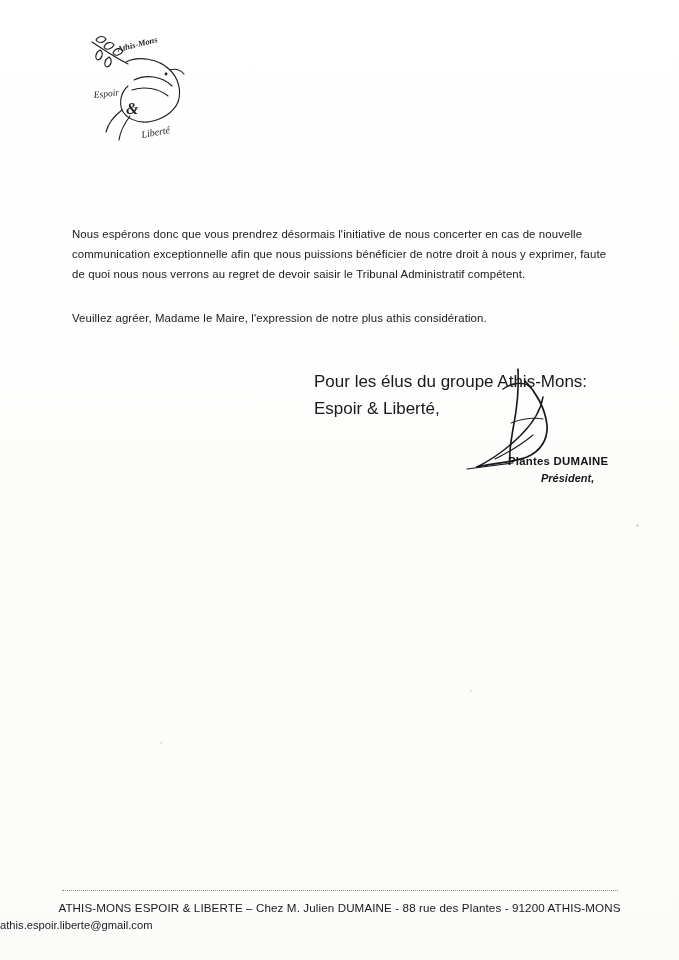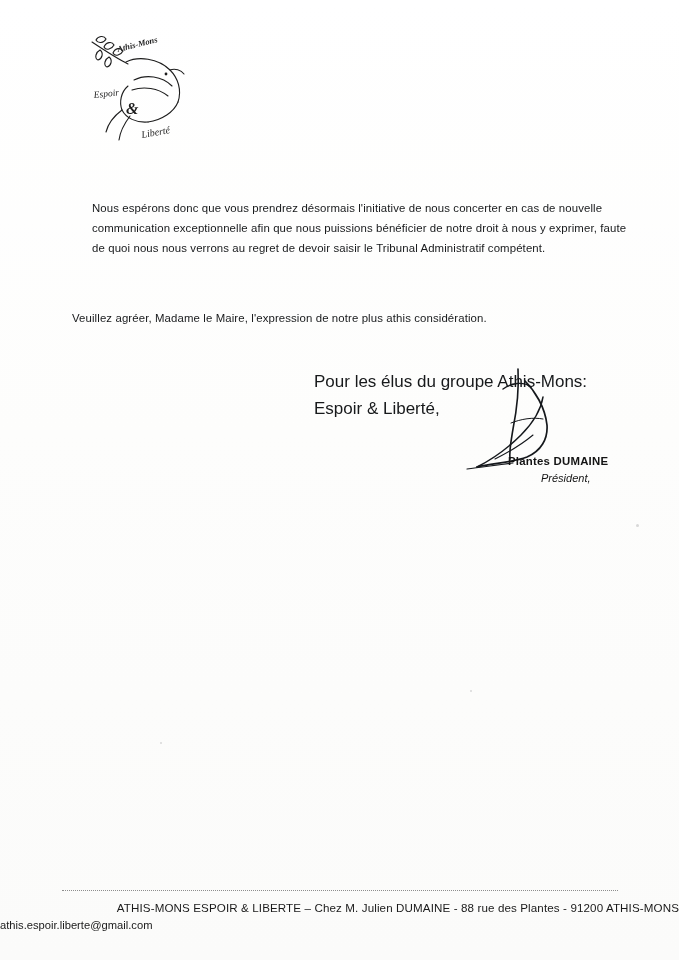--- a/index.html
+++ b/index.html
@@ -47,21 +47,21 @@
   .para {
     position: absolute;
     left: 72px;
     width: 538px;
     font-size: 11.4px;
     line-height: 1.72;
     color: #17191b;
     text-align: left;
     letter-spacing: 0.01em;
   }
-  .para-1 { top: 188px; margin-left: 20px; }
+  .para-1 { top: 214px; }
   .para-2 { top: 298px; }
 
   .closing-line {
     position: absolute;
     left: 314px;
     top: 351px;
     width: 320px;
     font-size: 17px;
     line-height: 1.6;
     color: #17191b;
@@ -85,39 +85,39 @@
     font-weight: bold;
     color: #141414;
     letter-spacing: 0.02em;
   }
   .signer-role {
     position: absolute;
     left: 541px;
     top: 472px;
     font-size: 11px;
     font-style: italic;
-    font-weight: normal;
+    font-weight: bold;
     color: #141414;
   }
 
   
   .footer-rule {
     position: absolute;
     left: 62px;
     top: 890px;
     width: 556px;
     border-top: 1px dotted #8d8d8d;
     height: 0;
   }
   .footer-line-1 {
     position: absolute;
     left: 0;
     top: 901px;
     width: 679px;
-    text-align: right;
+    text-align: center;
     font-size: 11.6px;
     color: #1a1a1a;
     letter-spacing: 0.01em;
   }
   .footer-line-2 {
     position: absolute;
     left: 0;
     top: 919px;
     width: 679px;
     text-align: left;

